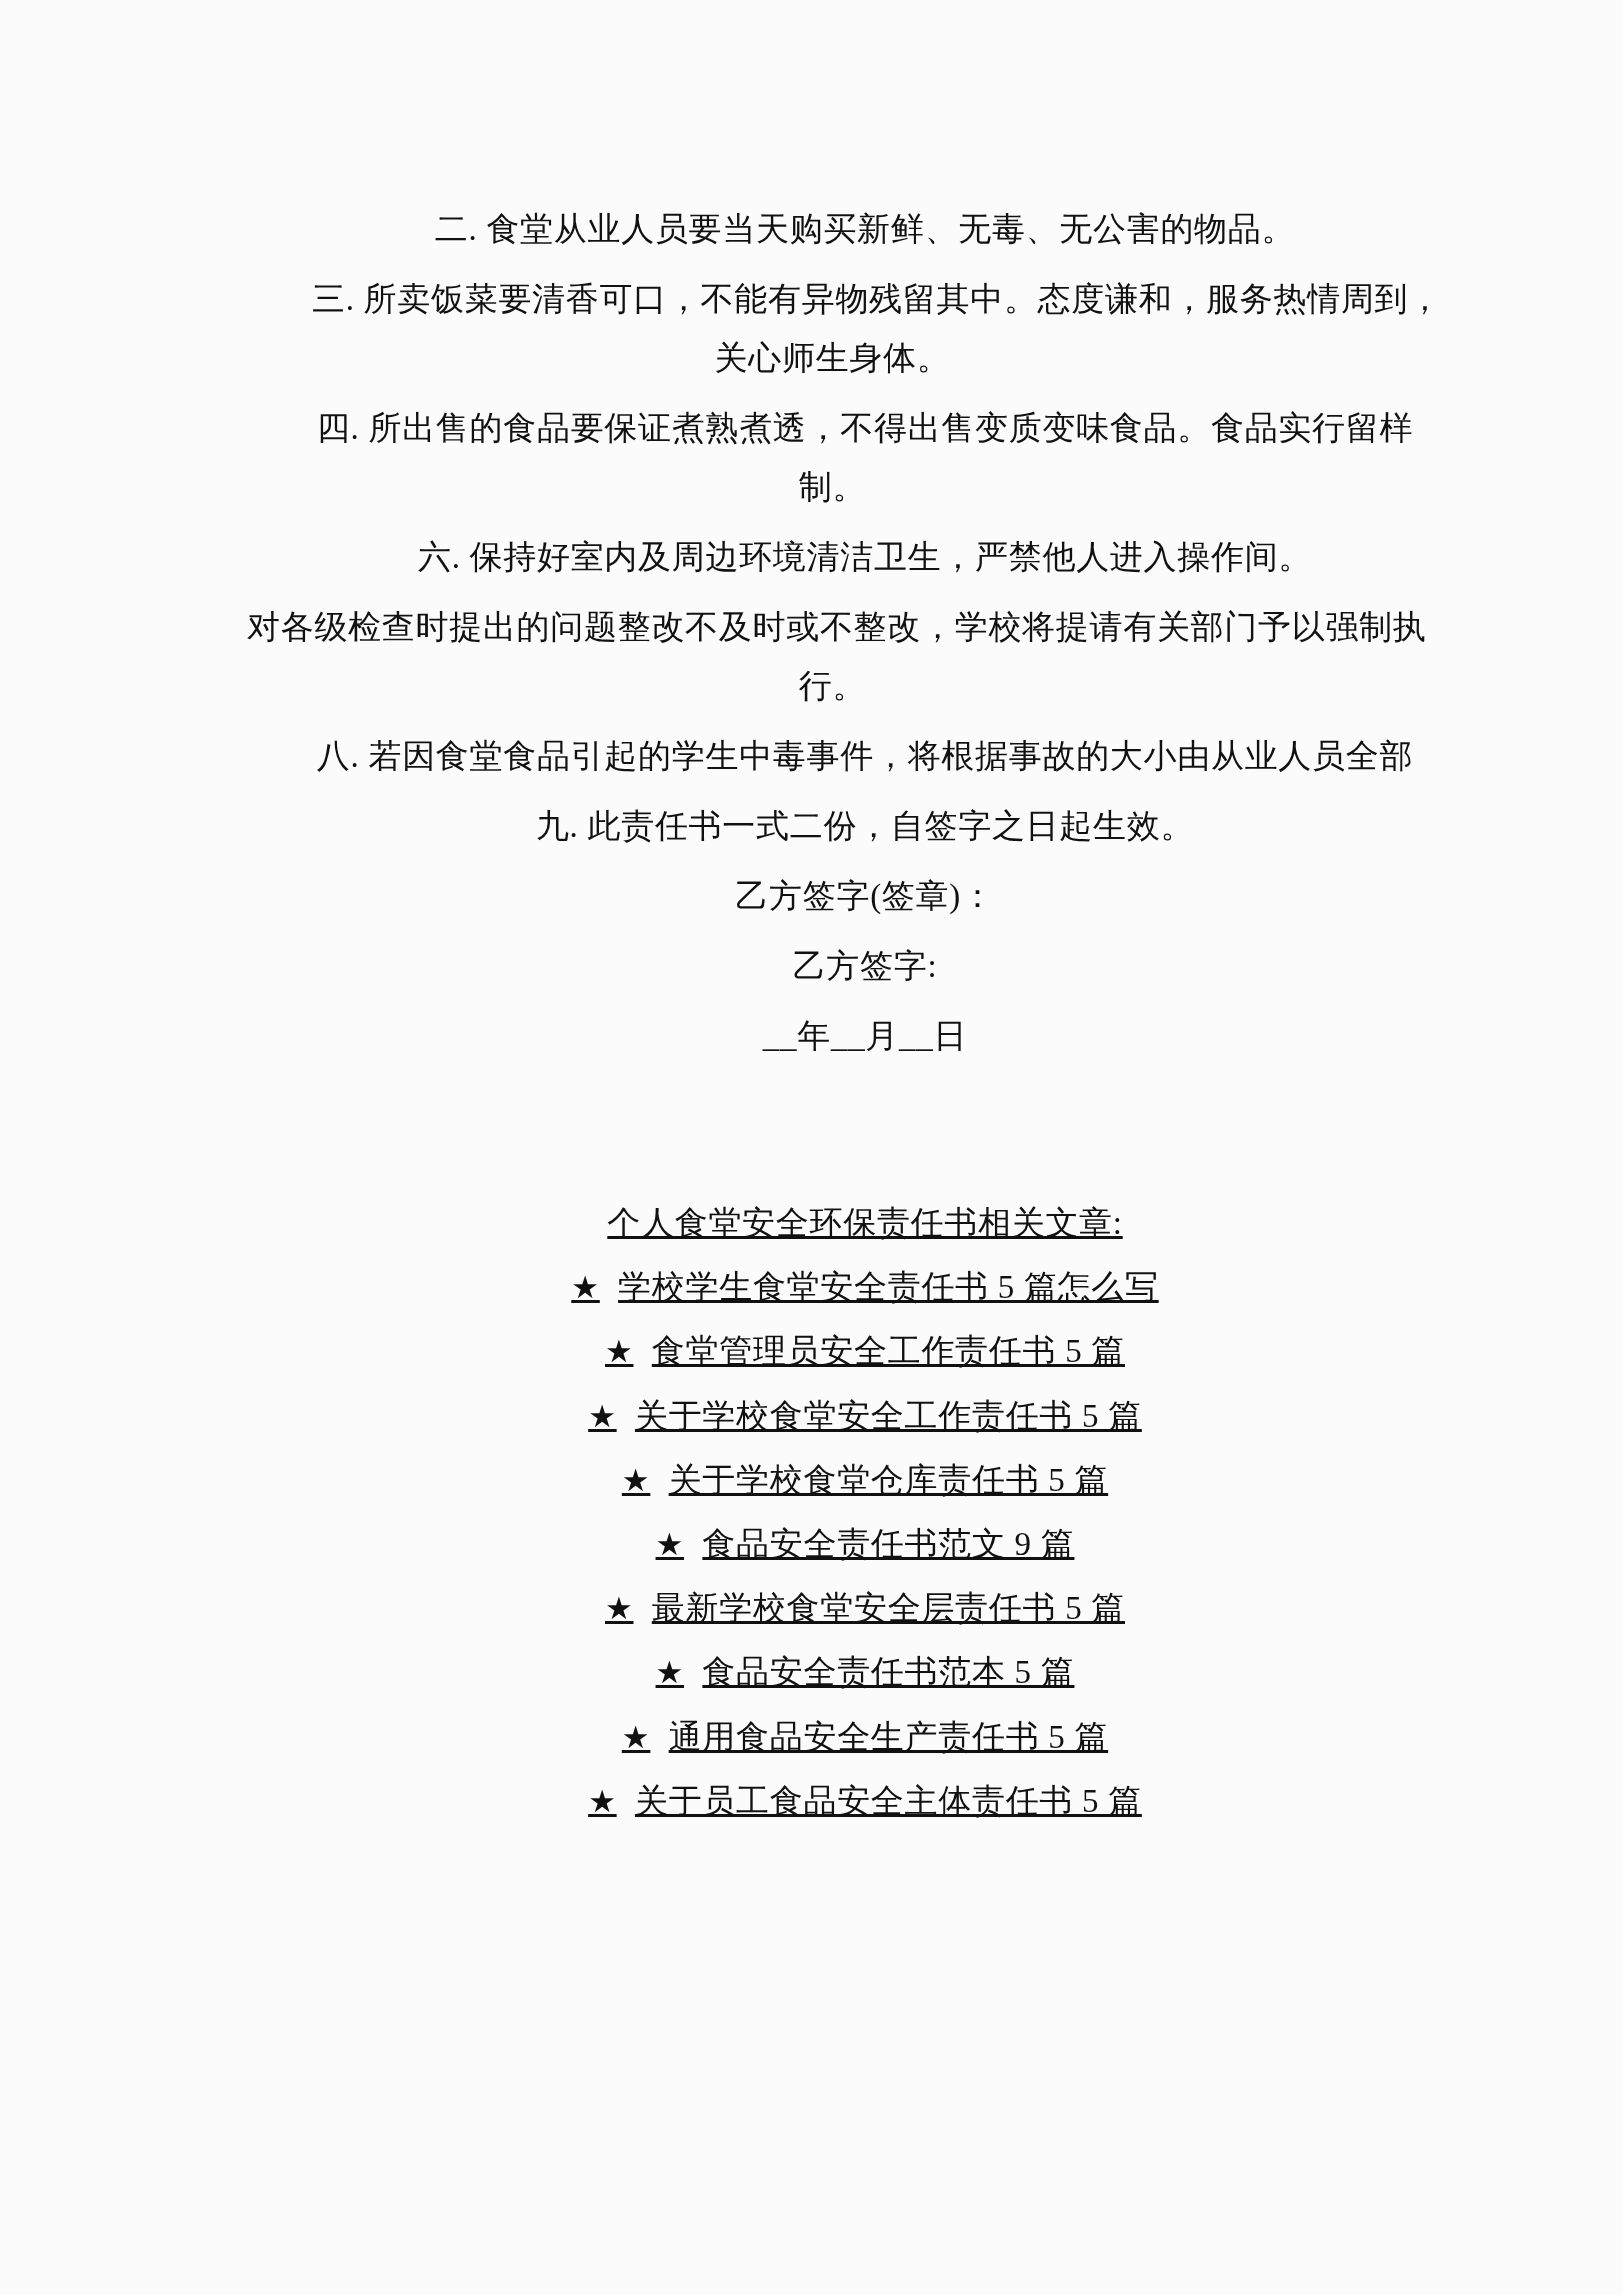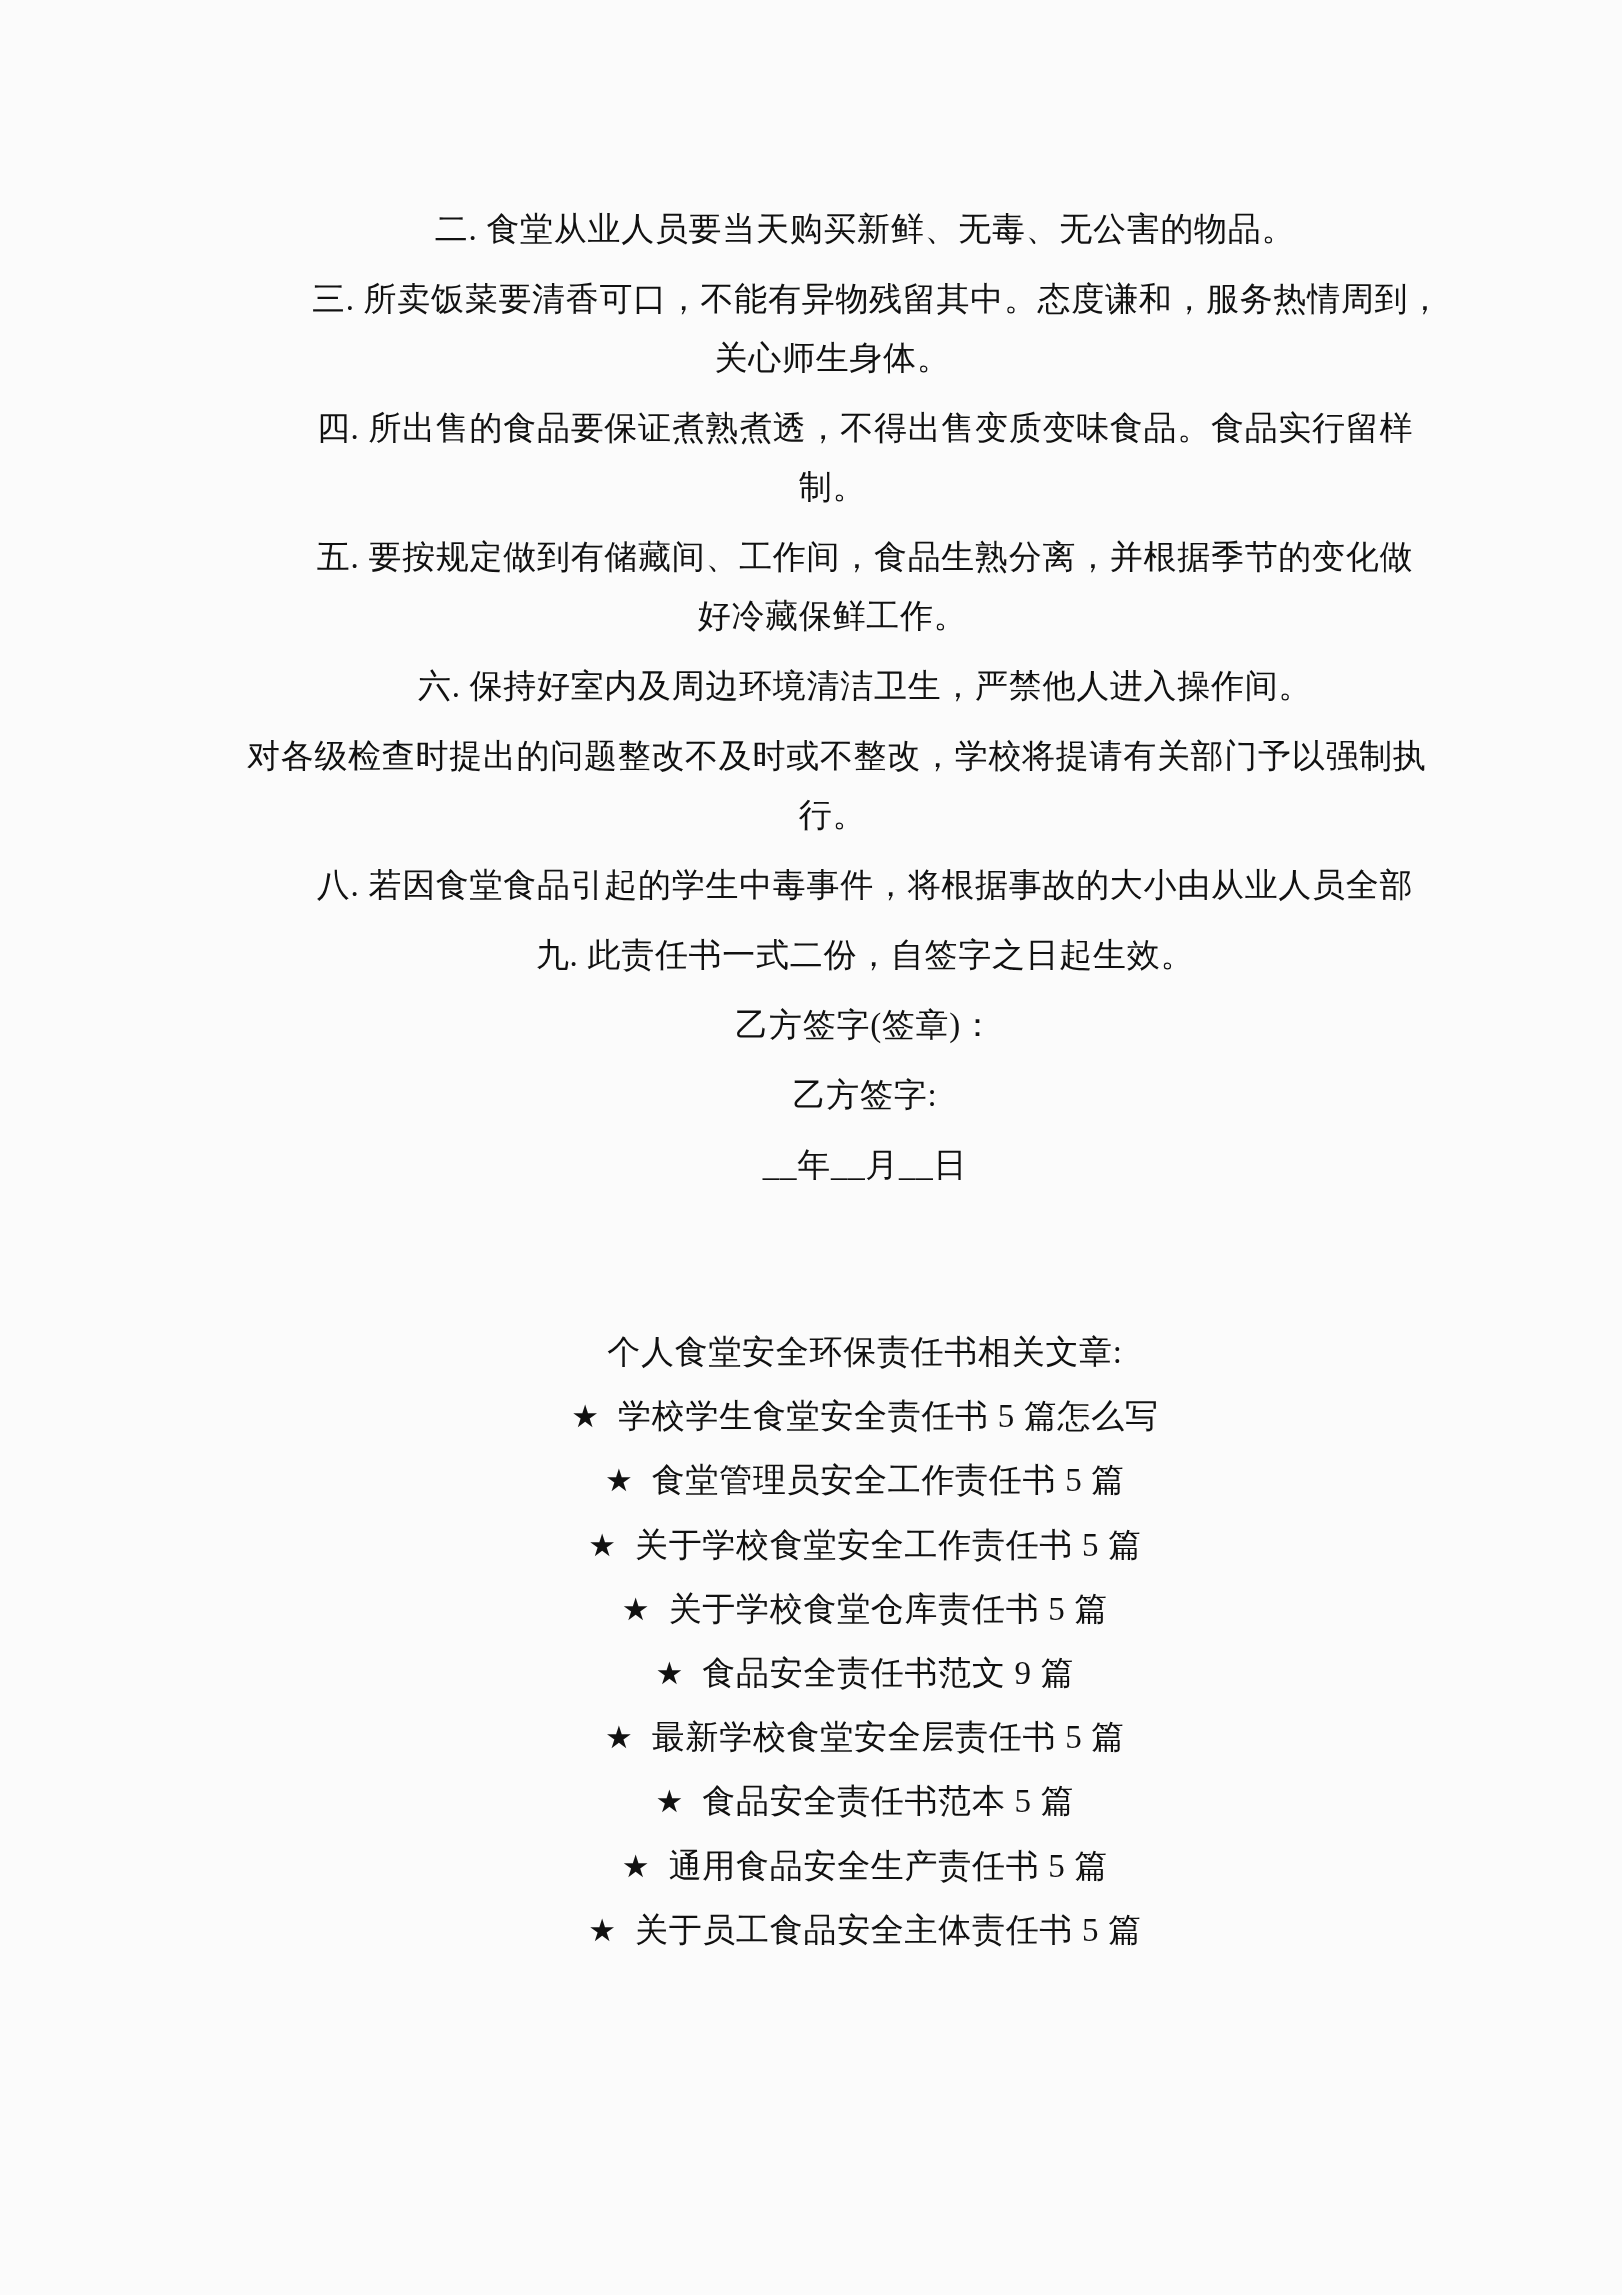--- a/index.html
+++ b/index.html
@@ -43,20 +43,21 @@
   .related {
     margin-top: 128px;
   }
   .rel-line {
     height: 59px;
     line-height: 59px;
     font-size: 33px;
     white-space: nowrap;
     letter-spacing: 0.7px;
     padding-left: 65px;
+    text-decoration: underline;
   }
   .rel-line + .rel-line {
     margin-top: 5.2px;
   }
   .star {
     font-family: "DejaVu Sans", "Liberation Sans", sans-serif;
     font-size: 31px;
     margin-right: 18.3px;
     color: #111111;
   }
@@ -74,24 +75,20 @@
     <div class="para">
       <div class="line indent">三. 所卖饭菜要清香可口，不能有异物残留其中。态度谦和，服务热情周到，</div>
       <div class="line">关心师生身体。</div>
     </div>
 
     <div class="para">
       <div class="line indent">四. 所出售的食品要保证煮熟煮透，不得出售变质变味食品。食品实行留样</div>
       <div class="line">制。</div>
     </div>
 
-    <div class="para">
-      <div class="line indent">五. 要按规定做到有储藏间、工作间，食品生熟分离，并根据季节的变化做</div>
-      <div class="line">好冷藏保鲜工作。</div>
-    </div>
 
     <div class="para">
       <div class="line indent">六. 保持好室内及周边环境清洁卫生，严禁他人进入操作间。</div>
     </div>
 
     <div class="para">
       <div class="line">对各级检查时提出的问题整改不及时或不整改，学校将提请有关部门予以强制执</div>
       <div class="line">行。</div>
     </div>
 

